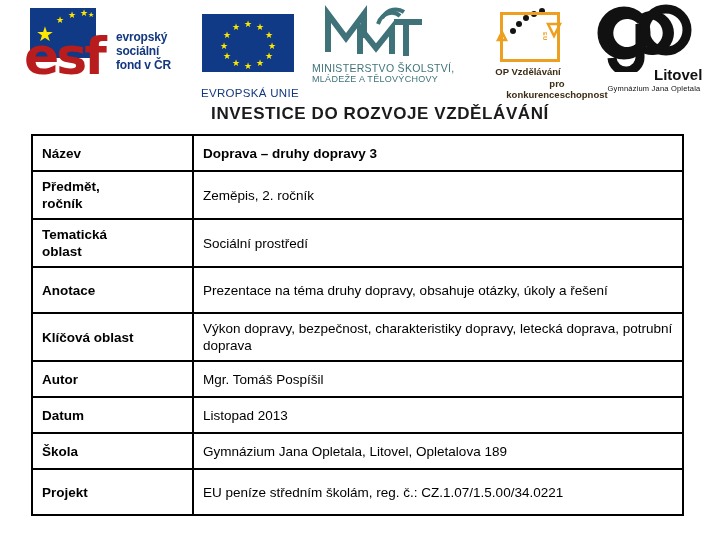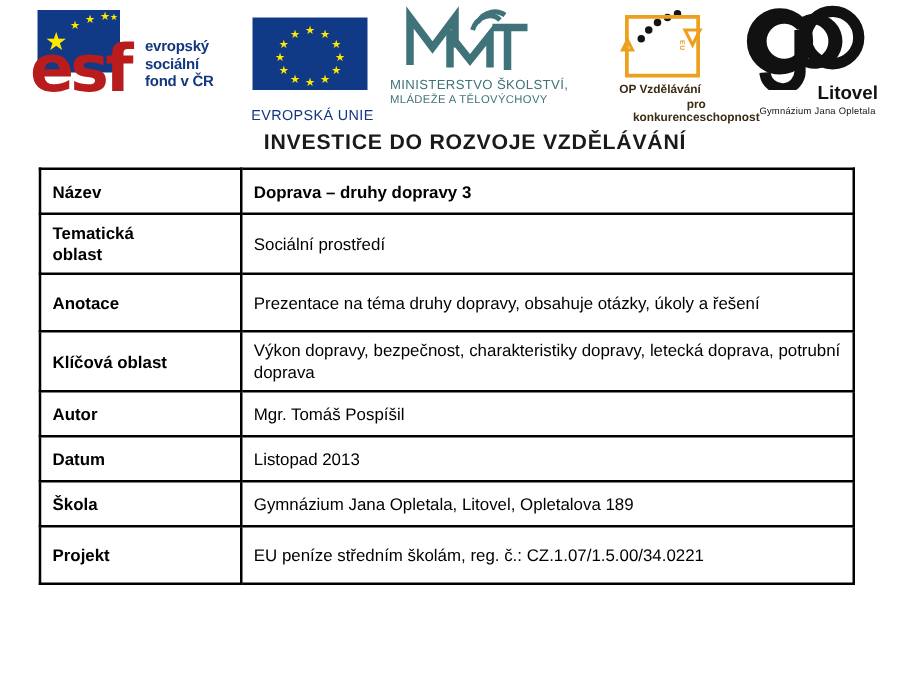--- a/index.html
+++ b/index.html
@@ -311,20 +311,27 @@
 <div class="banner">INVESTICE DO ROZVOJE VZDĚLÁVÁNÍ</div>
 
 <table class="info-table">
   <tbody>
     <tr class="r-short">
       <td class="col-label">Název</td>
       <td class="col-value bold">Doprava – druhy dopravy 3</td>
     </tr>
     <tr class="r-tall">
       <td class="col-label">
+        <div>Předmět,</div>
+        <div>ročník</div>
+      </td>
+      <td class="col-value">Zeměpis, 2. ročník</td>
+    </tr>
+    <tr class="r-tall">
+      <td class="col-label">
         <div>Tematická</div>
         <div>oblast</div>
       </td>
       <td class="col-value">Sociální prostředí</td>
     </tr>
     <tr class="r-tall">
       <td class="col-label">Anotace</td>
       <td class="col-value">Prezentace na téma druhy dopravy, obsahuje otázky, úkoly a řešení</td>
     </tr>
     <tr class="r-tall">

